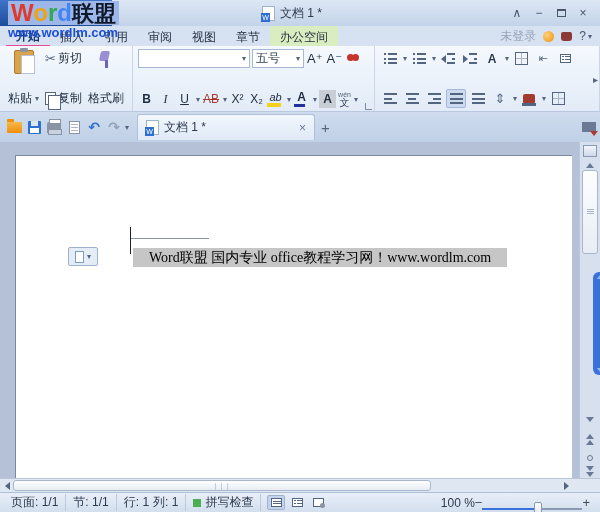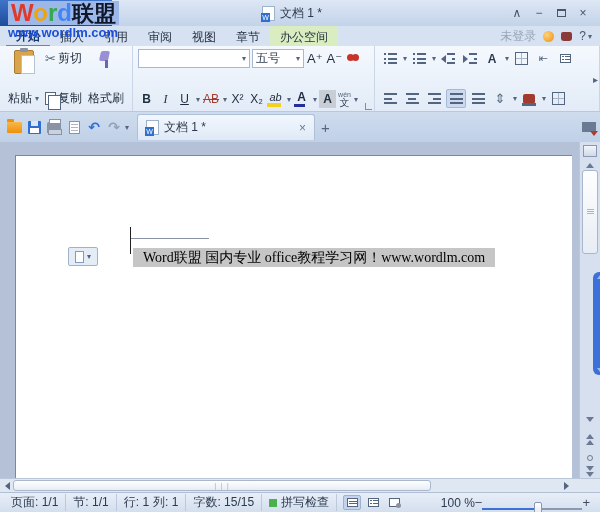--- a/index.html
+++ b/index.html
@@ -129,21 +129,21 @@
   .workspace { position:absolute; left:0; top:142px; width:600px; height:336px; background:#b4c1d7; overflow:hidden; }
   .page { position:absolute; left:15px; top:13px; width:557px; height:330px; background:#fff;
           border-top:1px solid #7d8798; border-left:1px solid #7d8798; }
   .paste-opts { position:absolute; left:52px; top:91px; width:30px; height:19px; background:#e4ecf6;
                 border:1px solid #9fb2cc; border-radius:2px; display:flex; align-items:center; justify-content:center; gap:2px; }
   .mini-clip { width:9px; height:12px; background:#fff; border:1px solid #7d9cc8; }
   .cursor-v { position:absolute; left:114px; top:71px; width:1px; height:27px; background:#222; }
   .cursor-h { position:absolute; left:115px; top:82px; width:78px; height:1px; background:#8a93a3; }
   .doc-textline { position:absolute; left:117px; top:92px; height:19px; background:#c6c6c6;
                   font-family:"Liberation Serif","DejaVu Serif",serif; font-size:14px; color:#000;
-                  display:flex; align-items:center; padding:0 10px; white-space:nowrap; }
+                  display:flex; align-items:center; padding:0 16px; white-space:nowrap; }
 
   
   .vscroll { position:absolute; right:0; top:0; width:21px; height:336px; background:#d7e0ee; border-left:1px solid #bac7db; }
   .ruler-toggle { position:absolute; left:3px; top:3px; width:14px; height:12px; border:1px solid #8a99b2;
                   background:linear-gradient(#f2f6fb,#cfd9e8); }
   .vs-btn { position:absolute; left:0; width:20px; height:15px; display:flex; align-items:center; justify-content:center; flex-direction:column; gap:1px; }
   .tri-u { width:0;height:0;border-left:4px solid transparent;border-right:4px solid transparent;border-bottom:5px solid #6b7a94; }
   .tri-d { width:0;height:0;border-left:4px solid transparent;border-right:4px solid transparent;border-top:5px solid #6b7a94; }
   .vs-thumb { position:absolute; left:2px; top:28px; width:16px; height:84px; background:linear-gradient(#fdfefe,#e8edf4);
               border:1px solid #a9b6cc; border-radius:3px; }
@@ -432,21 +432,20 @@
     </span>
 </div>
 
 <div class="statusbar">
   <span class="sitem">页面: 1/1</span>
   <span class="sitem">节: 1/1</span>
   <span class="sitem">
     <span>行: 1</span>
     <span>列: 1</span>
   </span>
-  <span class="sitem">字数: 15/15</span>
   <span class="sitem">
     <span class="spell-sq"></span>
     <span>拼写检查</span>
   </span>
   <span class="viewbtns">
     <span class="vwbtn sel">
         <span class="vw-page"></span>
       </span>
     <span class="vwbtn">
         <span class="vw-outline"></span>

